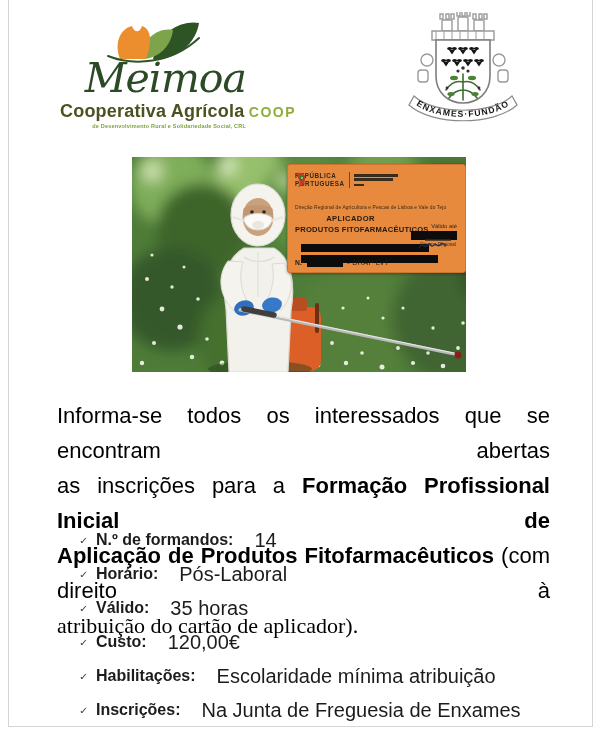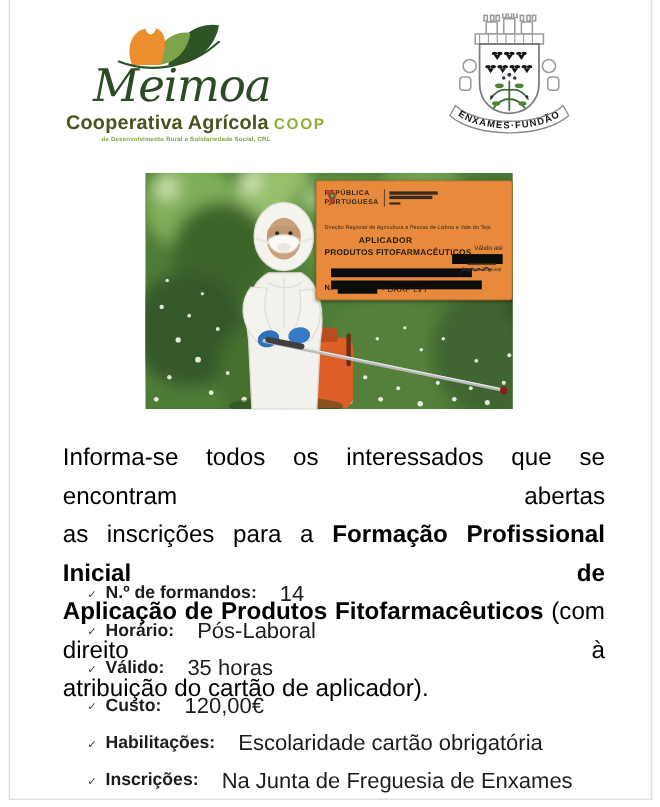--- a/index.html
+++ b/index.html
@@ -55,21 +55,21 @@
   .numrow .nlbl{font-size:6.8px;font-weight:bold;color:#241a0f;margin-right:3px;}
   .numrow .nbar{width:36px;height:8px;background:#0c0c0c;margin-right:4px;}
   .numrow .nsuf{font-size:7.4px;font-weight:normal;color:#241a0f;letter-spacing:.2px;}
   .sig{position:absolute;right:6px;top:74px;width:42px;text-align:center;}
   .sig .sline{width:26px;height:1.5px;background:rgba(58,42,24,.75);margin:0 auto 1px auto;}
   .sig .stitle{font-size:4.6px;color:#3a2a18;margin-top:1px;}
 
   
   .para{position:absolute;left:57px;top:398px;width:493px;font-size:22px;color:#000000;}
   .para .pline{line-height:35px;text-align:justify;text-align-last:justify;white-space:normal;}
-  .para .pline.last{text-align-last:left;}
+  .para .pline.last{text-align-last:left;font-family:Liberation Serif, serif;}
   .para b{font-weight:bold;}
 
   
   .details{position:absolute;left:79px;top:523px;list-style:none;margin:0;padding:0;}
   .details li{height:34px;display:flex;align-items:center;}
   .check{font-size:11px;color:#3d3d3d;width:17px;display:inline-block;transform:scaleY(.9);}
   .lbl{font-weight:bold;margin-right:21px;font-size:16px;}
   .val{font-size:20px;}
 </style>
 </head>
@@ -333,20 +333,20 @@
     <span class="val">35 horas</span>
   </li>
   <li>
     <span class="check">✓</span>
     <span class="lbl">Custo:</span>
     <span class="val">120,00€</span>
   </li>
   <li>
     <span class="check">✓</span>
     <span class="lbl">Habilitações:</span>
-    <span class="val">Escolaridade cartão obrigatória</span>
+    <span class="val">Escolaridade mínima atribuição</span>
   </li>
   <li>
     <span class="check">✓</span>
     <span class="lbl">Inscrições:</span>
     <span class="val">Na Junta de Freguesia de Enxames</span>
   </li>
 </ul>
 
 </body></html>

